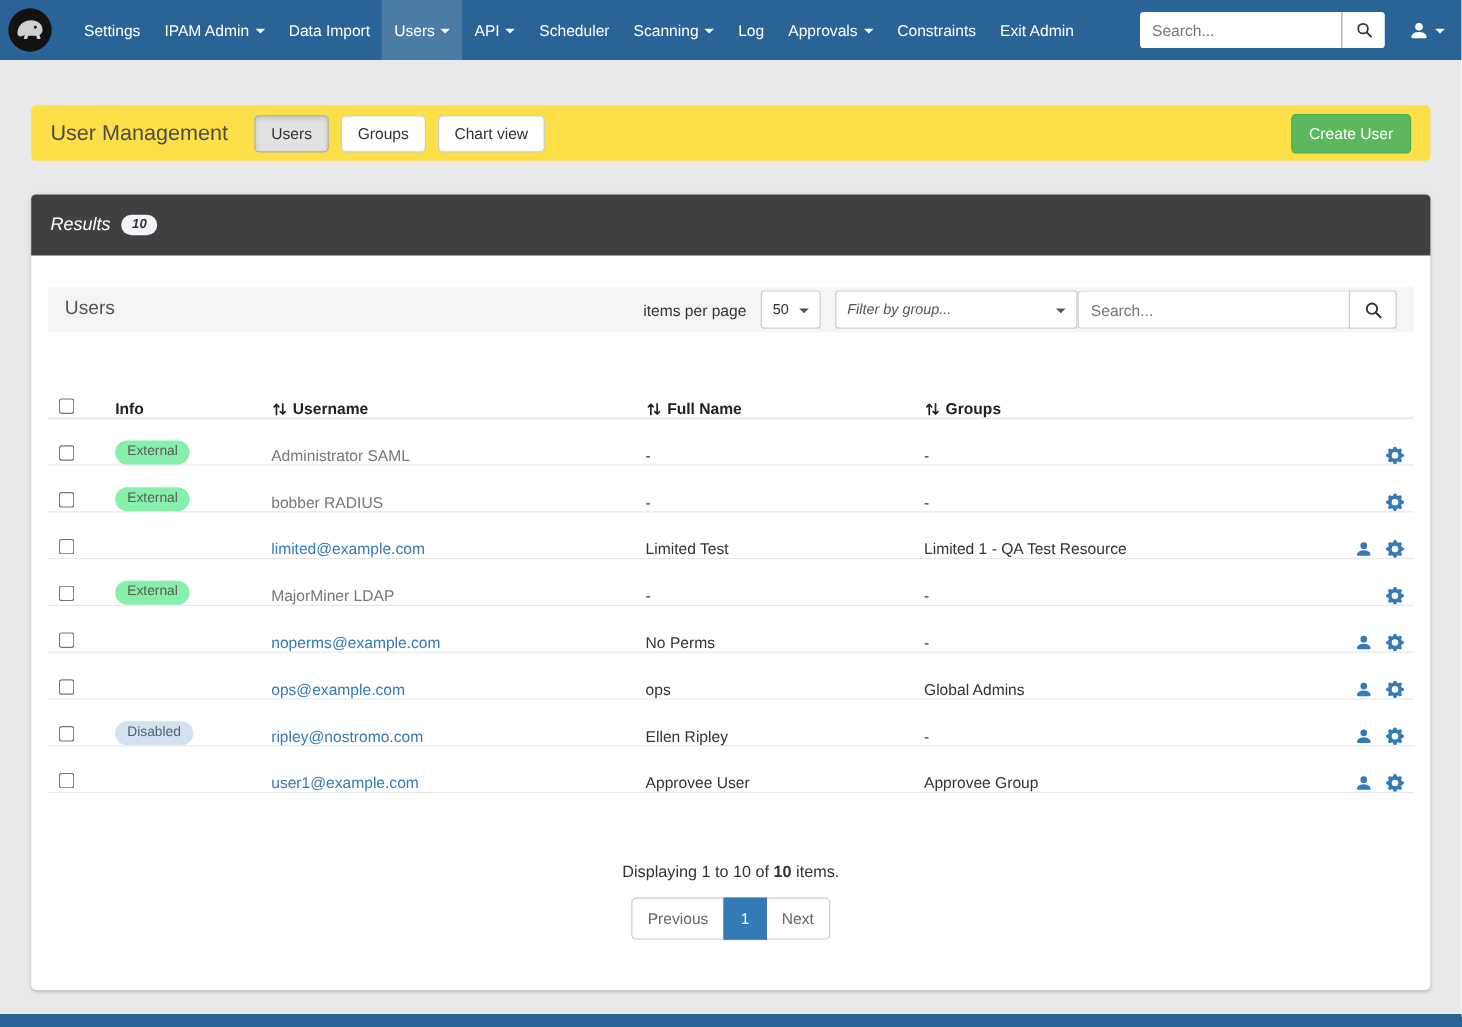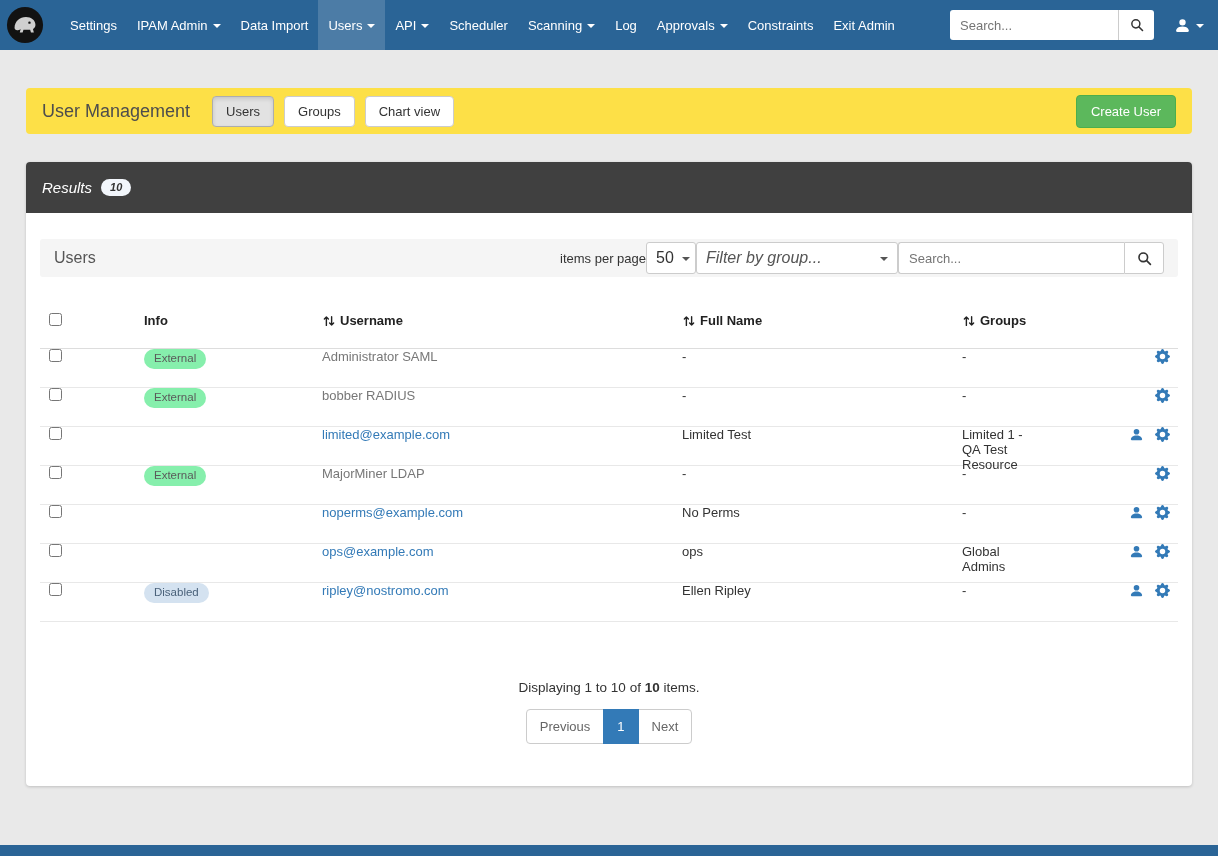--- a/index.html
+++ b/index.html
@@ -85,40 +85,40 @@
   .toolbar {
     background:#f5f5f5; border-radius:3px; display:flex; align-items:center;
     padding:3px 14px; min-height:38px;
   }
   .toolbar-heading { font-size:16px; color:#555; }
   .toolbar-right { margin-left:auto; display:flex; align-items:center; }
   .ipp-label { font-size:13px; color:#333; }
   .fake-select {
     background:#fff; border:1px solid #ccc; border-radius:3px; height:32px;
     display:flex; align-items:center; justify-content:space-between;
-    padding:0 9px; font-size:16px; color:#333; cursor:pointer; gap:8px;
+    padding:0 9px; font-size:12px; color:#333; cursor:pointer; gap:8px;margin-left:12px;
   }
   .fake-select .caret { color:#555; }
   .fake-select.small { width:50px; }
   .fake-select.filter { width:202px; color:#555;font-style:italic; }
   .search-group { display:flex; }
   .search-group input {
     width:226px; height:32px; border:1px solid #ccc; border-right:none;
     border-radius:3px 0 0 3px; padding:0 10px; font-size:13px; color:#555; outline:none;
     font-family:inherit;
   }
   .search-group button {
     width:40px; height:32px; background:#fff; border:1px solid #ccc;
     border-radius:0 3px 3px 0; cursor:pointer; color:#333;
     display:flex; align-items:center; justify-content:center;
   }
 
   
   .table { margin-top:36px; }
-  .thead, .trow { display:flex; align-items:flex-start;gap:48px; }
+  .thead, .trow { display:flex; align-items:flex-end; }
   .thead {
     font-weight:bold; font-size:13px; color:#222;
     border-bottom:1px solid #ddd; height:36px;
   }
   .trow { height:39px; border-bottom:1px solid #e8e8e8; font-size:13px; }
   .c-check { width:56px; padding-left:9px; }
   .c-info  { width:130px; }
   .c-user  { width:312px; }
   .c-name  { width:232px; }
   .c-groups{ flex:1; }
@@ -449,20 +449,39 @@
                 </svg>
               </span>
             <span class="action-icon">
                 <svg class="i" width="15" height="15">
                   <use href="#i-gear"></use>
                 </svg>
               </span>
           </div>
         </div>
 
+        <div class="trow">
+          <div class="c-check"><input type="checkbox" style=""></div>
+          <div class="c-info"></div>
+          <div class="c-user"><span class="username link">user1@example.com</span></div>
+          <div class="c-name">Approvee User</div>
+          <div class="c-groups">Approvee Group</div>
+          <div class="c-actions">
+            <span class="action-icon">
+                <svg class="i" width="15" height="15">
+                  <use href="#i-user"></use>
+                </svg>
+              </span>
+            <span class="action-icon">
+                <svg class="i" width="15" height="15">
+                  <use href="#i-gear"></use>
+                </svg>
+              </span>
+          </div>
+        </div>
       </div>
 
       <div class="summary"><span>Displaying 1 to 10 of </span><b>10</b><span> items.</span></div>
 
       <div class="pager">
         <button class="page-btn first">Previous</button>
         <button class="page-btn active">1</button>
         <button class="page-btn last">Next</button>
       </div>
 

